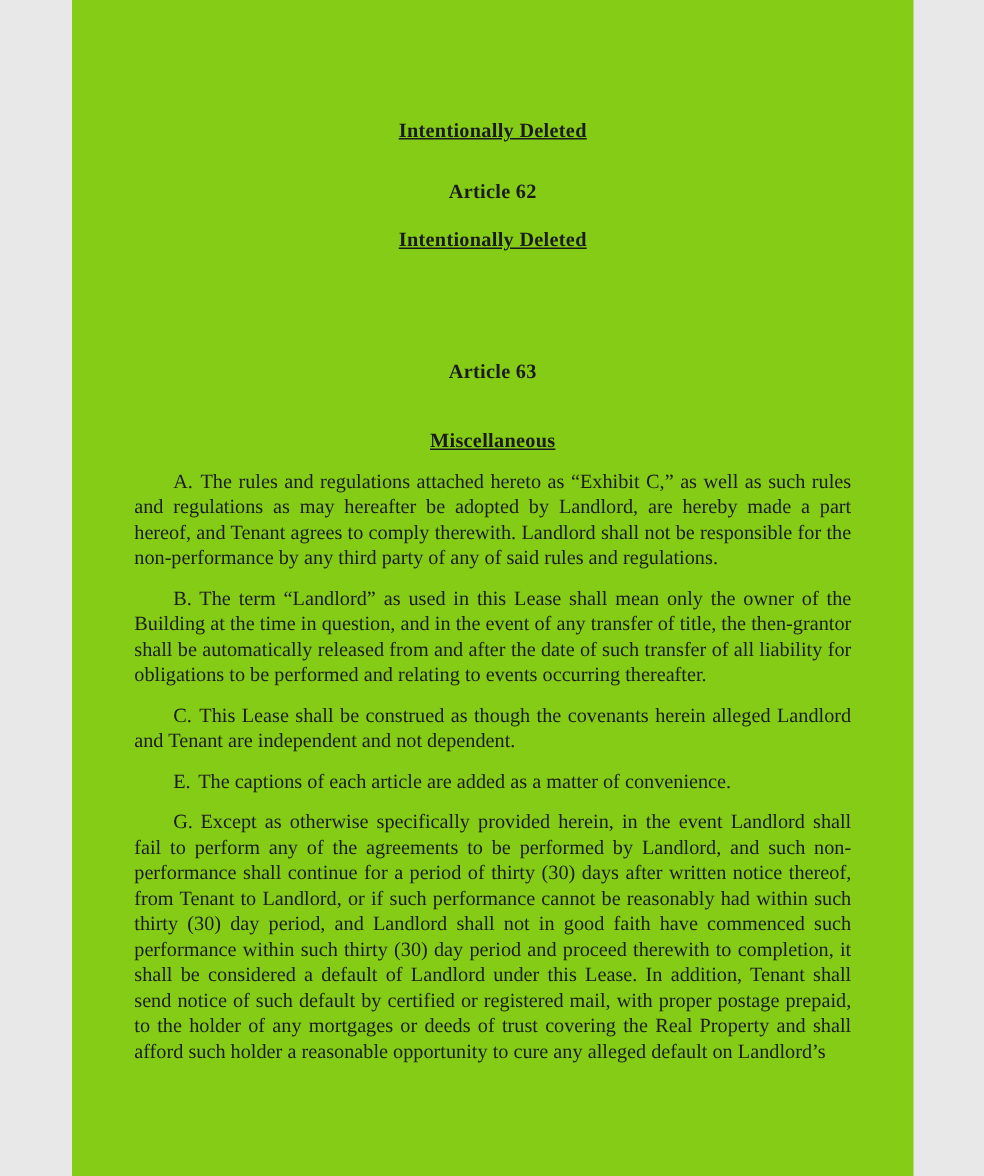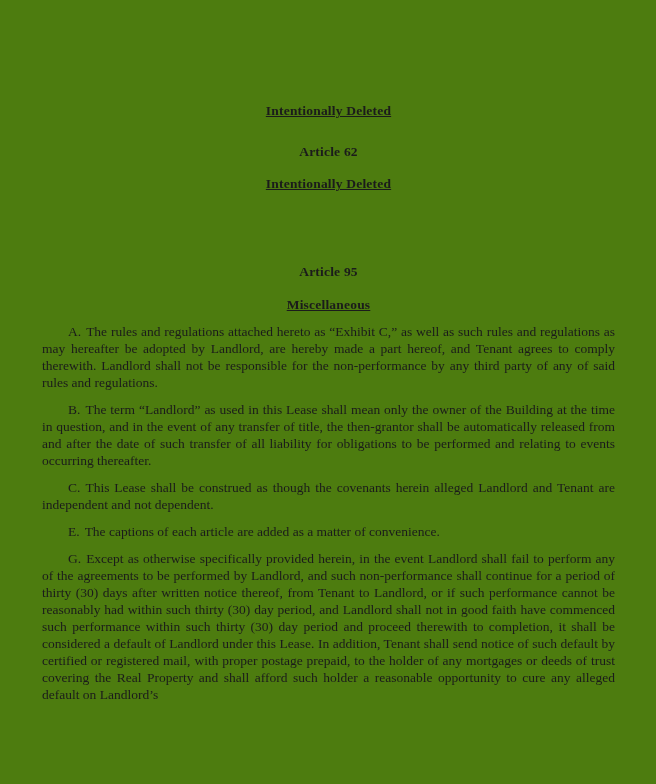--- a/index.html
+++ b/index.html
@@ -2,45 +2,45 @@
 <html><head>
 <meta charset="utf-8">
 <style>
   html, body {
     margin: 0;
     padding: 0;
     background: #e8e8e8;
   }
   .page {
     position: relative;
-    width: 656px;
+    width: 561px;
     height: 784px;
     margin: 0 auto;
-    background: #4d7c0f;
+    background: #84cc16;
     overflow: hidden;
     box-sizing: border-box;
-    padding: 102px 41px 0 42px;
+    padding: 78px 41px 0 42px;
     font-family: "Liberation Serif", "DejaVu Serif", serif;
     color: #1b1b1b;
     font-size: 13.5px;
     line-height: 17px;
   }
   .heading {
     text-align: center;
     font-weight: bold;
     margin: 0;
     letter-spacing: 0.2px;
   }
   .heading.underlined {
     text-decoration: underline;
   }
   .hd-article-62   { margin-top: 24px; }
   .hd-deleted-2    { margin-top: 15px; }
   .hd-article-63   { margin-top: 71px; }
-  .hd-misc         { margin-top: 16px; }
+  .hd-misc         { margin-top: 29px; }
   .body-text {
     margin-top: 2px;
   }
   .para {
     margin: 10px 0 0 0;
     text-align: justify;
     text-indent: 26px;
   }
   .plabel {
     padding-right: 5px;
@@ -50,21 +50,21 @@
 <body>
 
 <div class="page">
 
   <p class="heading underlined">Intentionally Deleted</p>
 
   <p class="heading hd-article-62">Article 62</p>
 
   <p class="heading underlined hd-deleted-2">Intentionally Deleted</p>
 
-  <p class="heading hd-article-63">Article 95</p>
+  <p class="heading hd-article-63">Article 63</p>
 
   <p class="heading underlined hd-misc">Miscellaneous</p>
 
   <div class="body-text">
 
     <p class="para"><span class="plabel">A.</span><span>The rules and regulations attached hereto as “Exhibit C,” as well as such rules and regulations as may hereafter be adopted by Landlord, are hereby made a part hereof, and Tenant agrees to comply therewith. Landlord shall not be responsible for the non-performance by any third party of any of said rules and regulations.</span></p>
 
     <p class="para"><span class="plabel">B.</span><span>The term “Landlord” as used in this Lease shall mean only the owner of the Building at the time in question, and in the event of any transfer of title, the then-grantor shall be automatically released from and after the date of such transfer of all liability for obligations to be performed and relating to events occurring thereafter.</span></p>
 
     <p class="para"><span class="plabel">C.</span><span>This Lease shall be construed as though the covenants herein alleged Landlord and Tenant are independent and not dependent.</span></p>

